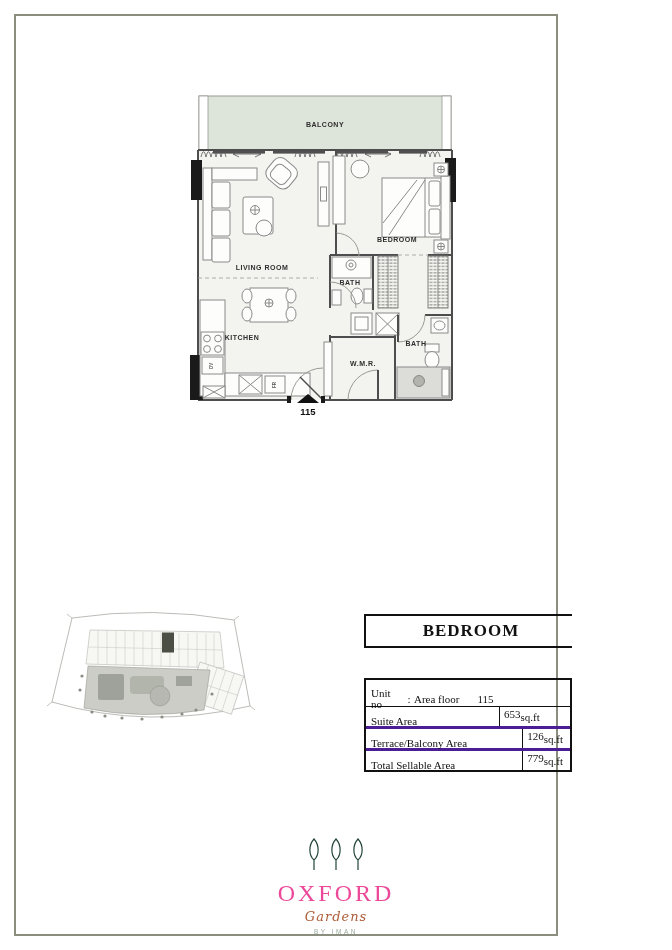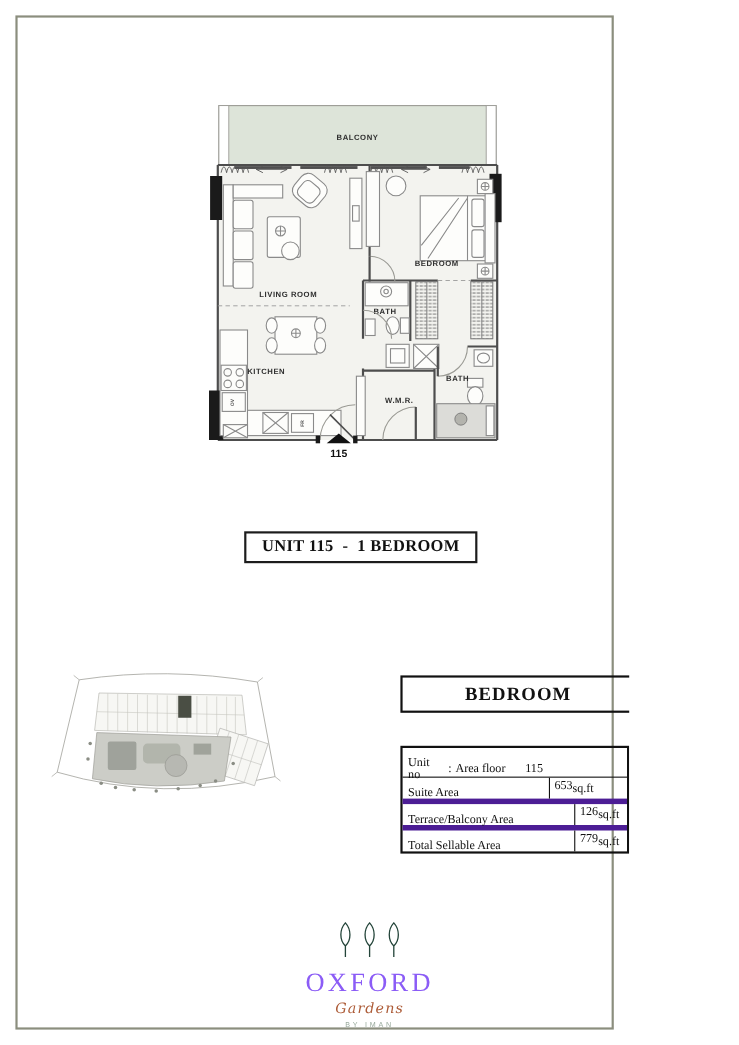--- a/index.html
+++ b/index.html
@@ -34,29 +34,29 @@
                  border:2px solid #111;display:flex;align-items:center;justify-content:center;}
   .detail-header span{font-weight:bold;font-size:17px;letter-spacing:1px;}
   .detail-table{position:absolute;left:364px;top:678px;width:204px;border:2px solid #111;
                 font-size:11px;line-height:1;}
   .t-unitrow{height:14px;display:flex;align-items:center;padding-left:5px;border-bottom:1px solid #111;margin-top:12px;}
   .t-unitrow .u-label{display:inline-block;width:33px;}
   .t-unitrow .u-colon{display:inline-block;width:10px;text-align:center;}
   .t-unitrow .u-floor{display:inline-block;}
   .t-unitrow .u-num{display:inline-block;margin-left:18px;}
   .t-row{height:19px;display:flex;}
-  .t-row + .t-row{border-top:5px solid #4c1d95;gap:37px;}
+  .t-row + .t-row{border-top:3px solid #4c1d95;gap:37px;}
   .t-label{width:133px;display:flex;align-items:flex-end;padding:0 0 3px 5px;box-sizing:border-box;margin-top:20px;}
   .t-val{flex:1;border-left:1px solid #111;display:flex;align-items:flex-start;
          padding:2px 7px 0 4px;box-sizing:border-box;}
   .t-val .v-unit{align-self:flex-end;padding-bottom:3px;}
 
   
   .logo{position:absolute;left:256px;top:834px;width:160px;text-align:center;}
-  .logo-name{font-size:24px;letter-spacing:3px;color:#8b5cf6;margin-top:2px;}
+  .logo-name{font-size:24px;letter-spacing:3px;color:#ec4899;margin-top:2px;}
   .logo-script{font-family:"DejaVu Serif",serif;font-style:italic;font-size:13px;
                letter-spacing:1px;color:#ad5c38;margin-top:2px;}
   .logo-byline{font-family:"Liberation Sans",sans-serif;font-size:6.5px;letter-spacing:2.5px;
                color:#9aab9e;margin-top:4px;}
 </style>
 </head>
 <body>
 
 <div class="page">
   <div class="frame"></div>
@@ -221,23 +221,20 @@
     <g>
       <path class="thin" d="M106,308 A 32,32 0 0 1 138,276"></path>
       <path d="M138,308 L115,285" stroke="#4d4d4d" stroke-width="1.5"></path>
       <rect class="blk" x="102" y="304" width="4" height="7"></rect>
       <rect class="blk" x="136" y="304" width="4" height="7"></rect>
       <polygon points="112,311 134,311 123,302" fill="#111"></polygon>
       <text class="unitnum" x="123" y="323">115</text>
     </g>
   </svg>
 
-  <div class="title-box">
-    <span>UNIT 115  -  1 BEDROOM</span>
-  </div>
 
   <svg class="keyplan" width="220" height="128" viewBox="0 0 220 128">
     <path d="M30,14 Q110,2 192,16 L208,102 Q105,126 10,98 Z" fill="#ffffff" stroke="#aaaaa4" stroke-width="0.8"></path>
     <path d="M30,14 l-5,-4 M192,16 l5,-4 M208,102 l5,4 M10,98 l-5,4" stroke="#aaaaa4" stroke-width="0.7" fill="none"></path>
     <path d="M48,26 L178,28 L182,64 L44,60 Z" fill="#f7f7f4" stroke="#b5b5b0" stroke-width="0.6"></path>
     <path d="M46,43 L180,46" stroke="#c2c2bc" stroke-width="0.5"></path>
     <path d="M56,26.4 V60.4 M65,26.7 V60.8 M74,27 V61 M83,27.3 V61.4 M92,27.6 V61.8 M101,27.9 V62.1 M110,28.2 V62.5
              M119,28.4 V62.8 M128,28.6 V63 M137,28.8 V63.2 M146,29 V63.4 M155,29.2 V63.6 M164,29.4 V63.8 M172,29.6 V64" stroke="#c2c2bc" stroke-width="0.5" fill="none"></path>
     <rect x="120" y="28.5" width="12" height="20" fill="#4a4e44"></rect>
     <g transform="translate(158,58) rotate(18)">

